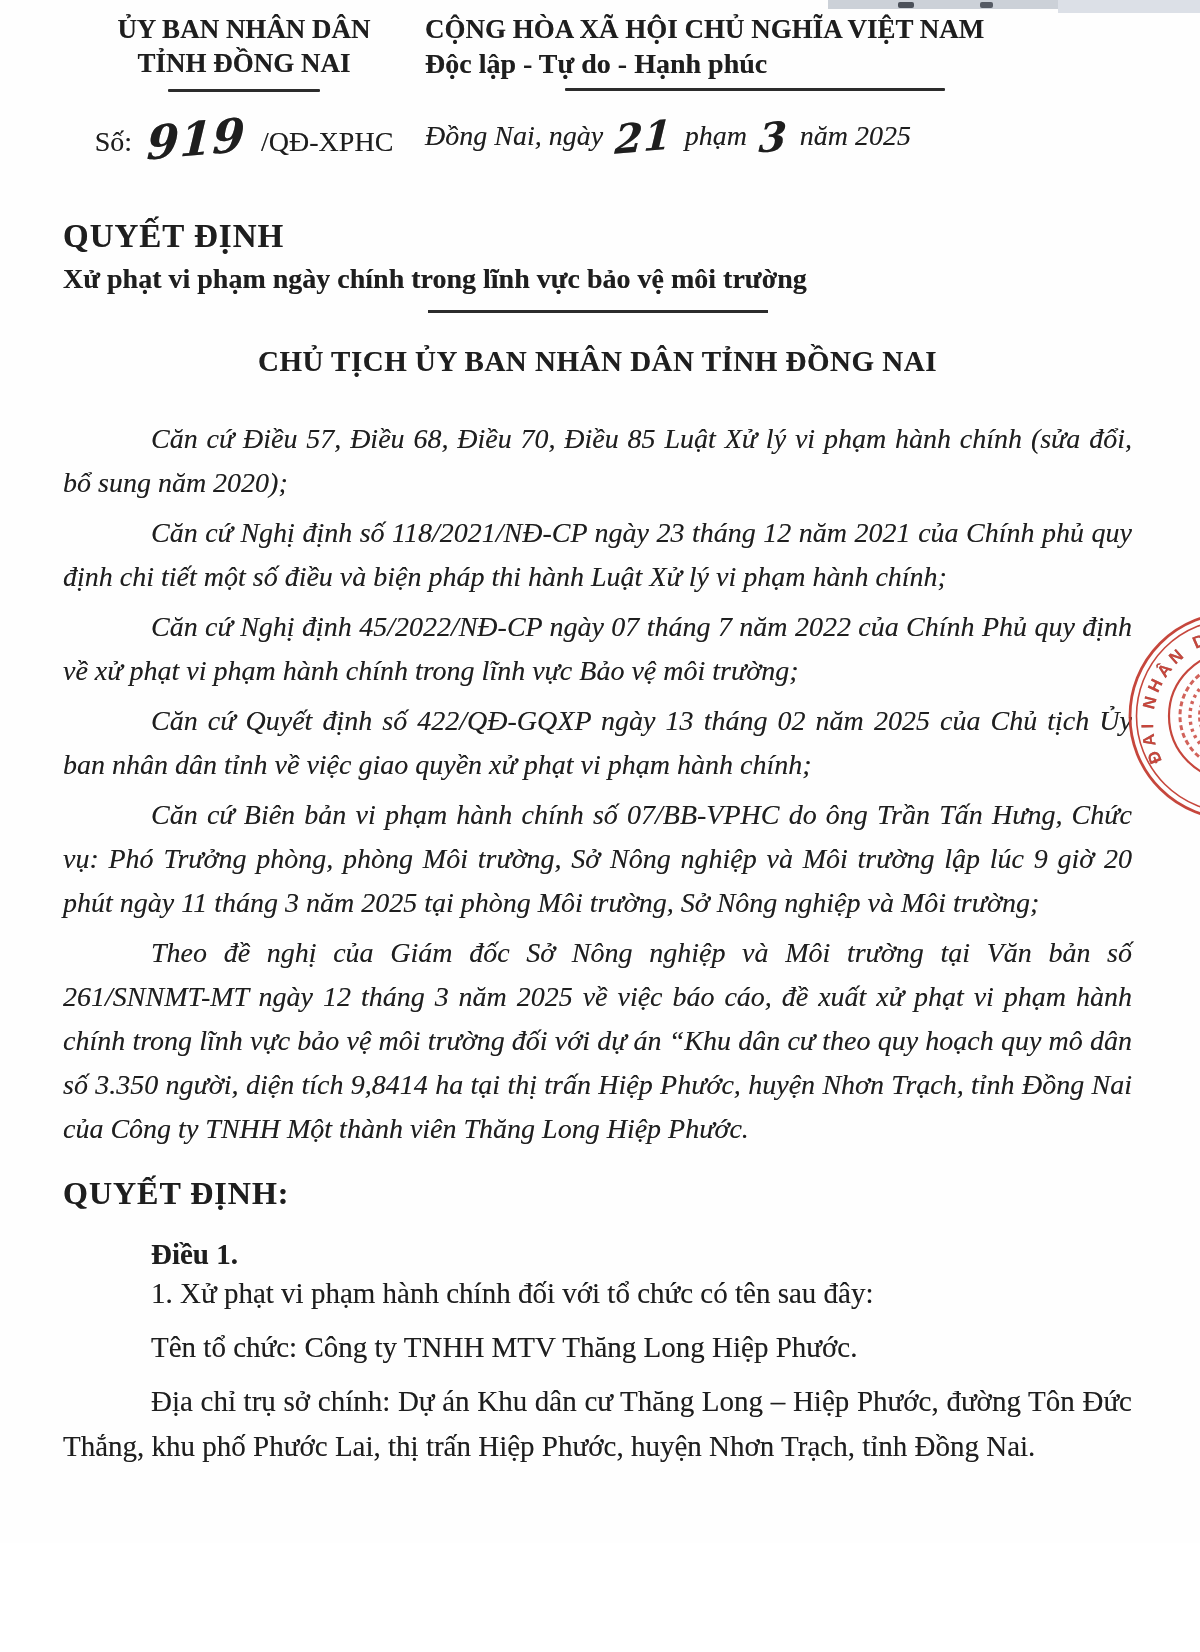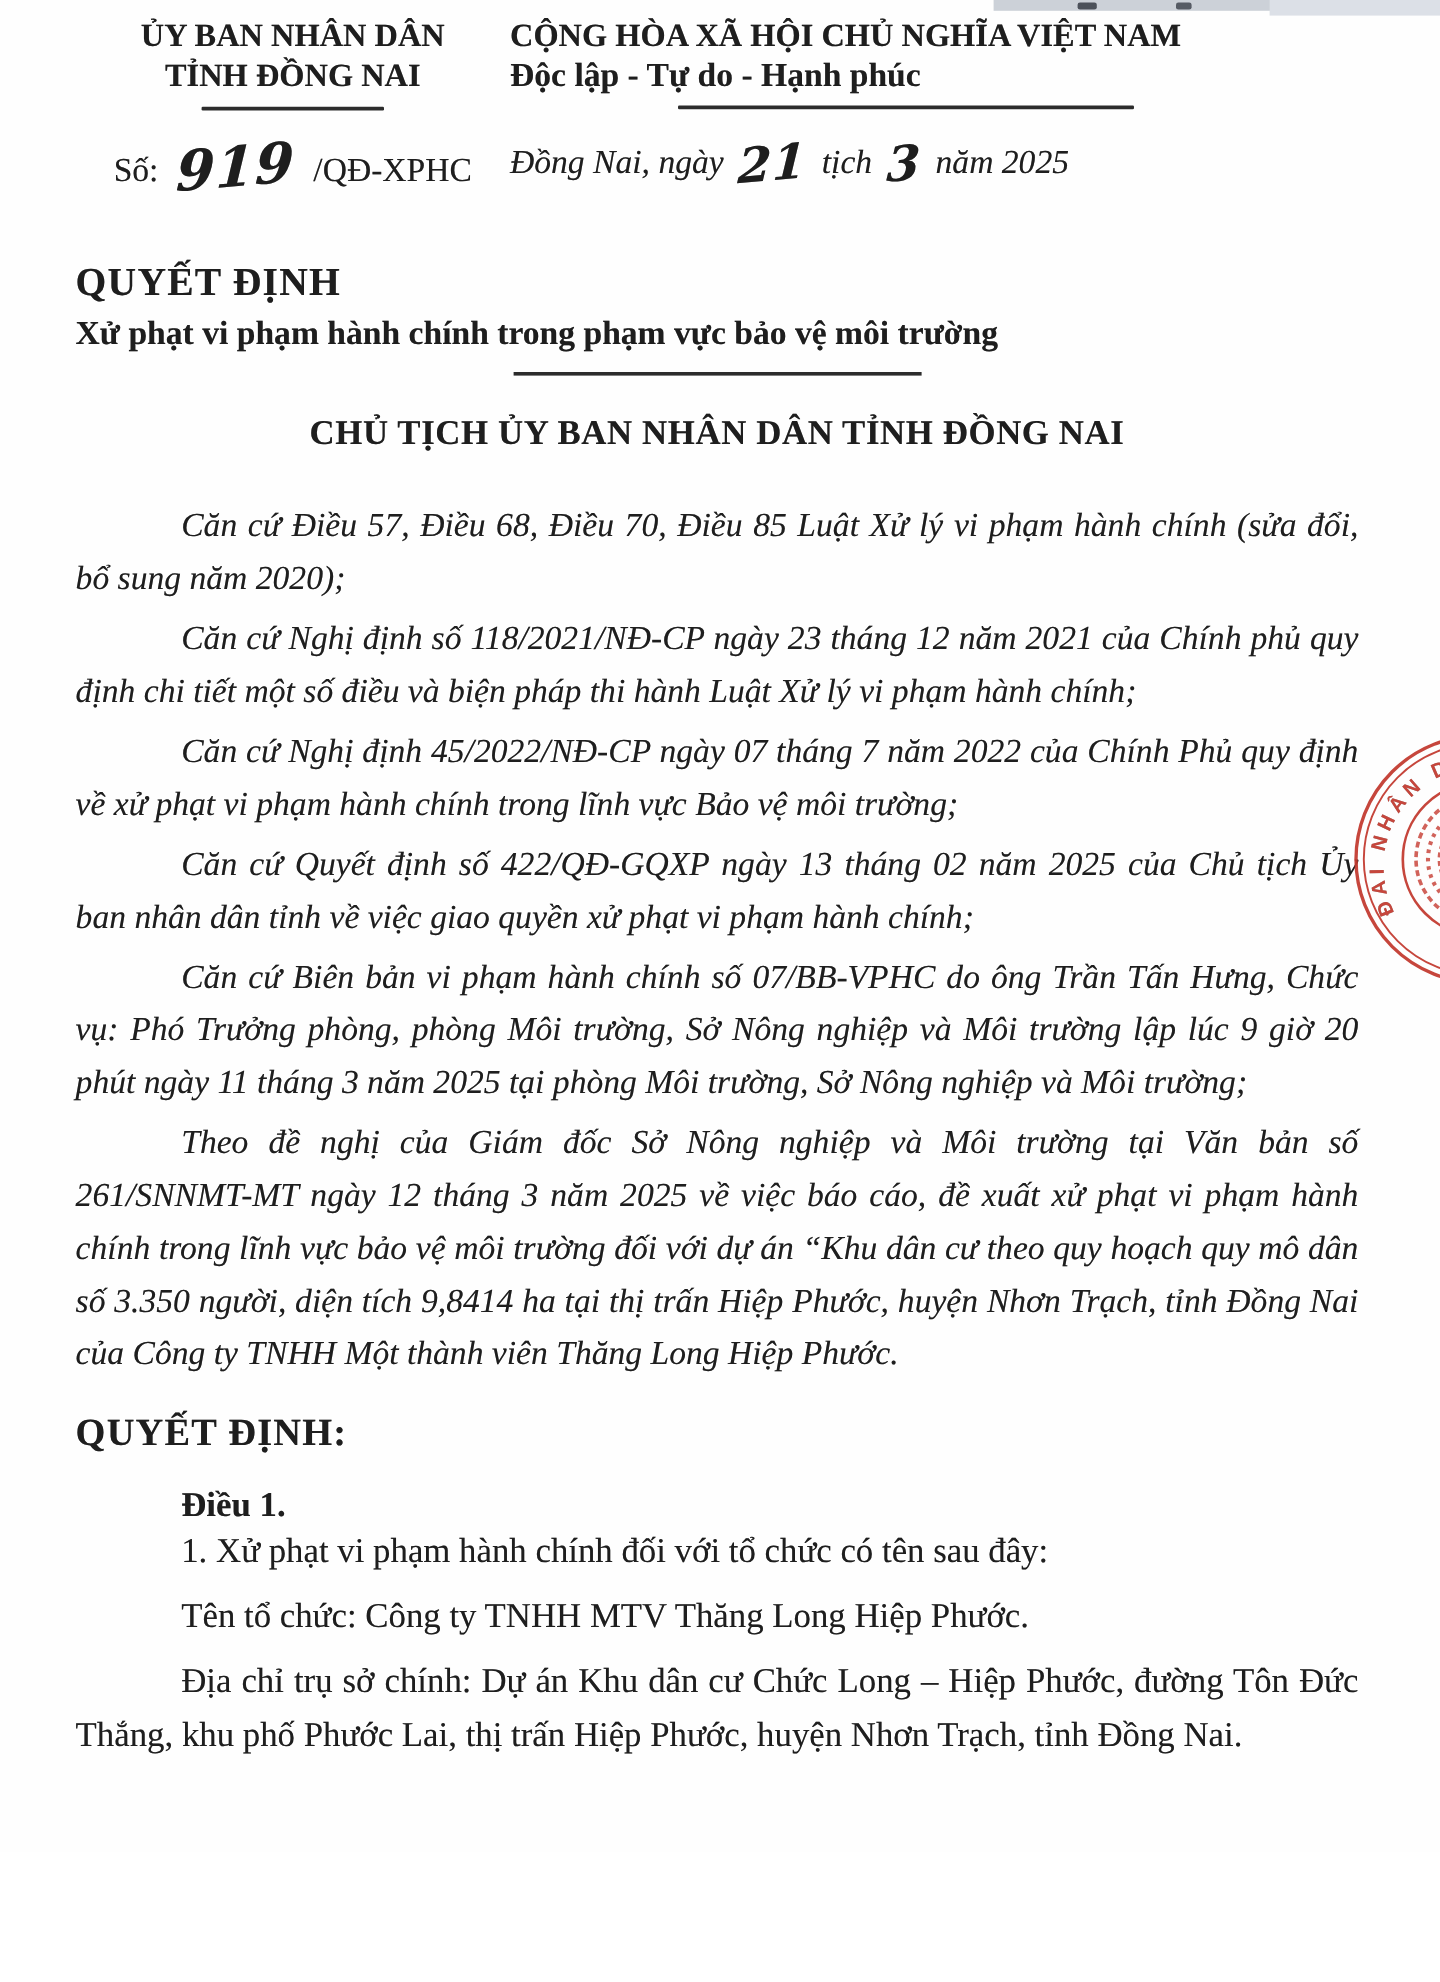--- a/index.html
+++ b/index.html
@@ -104,49 +104,49 @@
         <span>/QĐ-XPHC</span>
       </div>
     </div>
     <div class="header-right">
       <div class="h-bold">CỘNG HÒA XÃ HỘI CHỦ NGHĨA VIỆT NAM</div>
       <div class="h-bold-lg">Độc lập - Tự do - Hạnh phúc</div>
       <div class="rule rule-right"></div>
       <div class="date-line">
         <span>Đồng Nai,  ngày</span>
         <span class="hand hand-date">21</span>
-        <span>tịch</span>
+        <span>phạm</span>
         <span class="hand hand-date">3</span>
         <span>năm 2025</span>
       </div>
     </div>
   </div>
 
   <div class="title-block">
     <div class="title-main">QUYẾT ĐỊNH</div>
-    <div class="title-sub">Xử phạt vi phạm hành chính trong phạm vực bảo vệ môi trường</div>
+    <div class="title-sub">Xử phạt vi phạm ngày chính trong lĩnh vực bảo vệ môi trường</div>
     <div class="rule-title"></div>
   </div>
   <div class="authority">CHỦ TỊCH ỦY BAN NHÂN DÂN TỈNH ĐỒNG NAI</div>
 
   <div class="recitals">
     <p class="recital">Căn cứ Điều 57, Điều 68, Điều 70, Điều 85 Luật Xử lý vi phạm hành chính (sửa đổi, bổ sung năm 2020);</p>
     <p class="recital">Căn cứ Nghị định số 118/2021/NĐ-CP ngày 23 tháng 12 năm 2021 của Chính phủ quy định chi tiết một số điều và biện pháp thi hành Luật Xử lý vi phạm hành chính;</p>
     <p class="recital">Căn cứ Nghị định 45/2022/NĐ-CP ngày 07 tháng 7 năm 2022 của Chính Phủ quy định về xử phạt vi phạm hành chính trong lĩnh vực Bảo vệ môi trường;</p>
     <p class="recital">Căn cứ Quyết định số 422/QĐ-GQXP ngày 13 tháng 02 năm 2025 của Chủ tịch Ủy ban nhân dân tỉnh về việc giao quyền xử phạt vi phạm hành chính;</p>
     <p class="recital">Căn cứ Biên bản vi phạm hành chính số 07/BB-VPHC do ông Trần Tấn Hưng, Chức vụ: Phó Trưởng phòng, phòng Môi trường, Sở Nông nghiệp và Môi trường lập lúc 9 giờ 20 phút ngày 11 tháng 3 năm 2025 tại phòng Môi trường, Sở Nông nghiệp và Môi trường;</p>
     <p class="recital">Theo đề nghị của Giám đốc Sở Nông nghiệp và Môi trường tại Văn bản số 261/SNNMT-MT ngày 12 tháng 3 năm 2025 về việc báo cáo, đề xuất xử phạt vi phạm hành chính trong lĩnh vực bảo vệ môi trường đối với dự án “Khu dân cư theo quy hoạch quy mô dân số 3.350 người, diện tích 9,8414 ha tại thị trấn Hiệp Phước, huyện Nhơn Trạch, tỉnh Đồng Nai của Công ty TNHH Một thành viên Thăng Long Hiệp Phước.</p>
   </div>
 
   <div class="decision-heading">QUYẾT ĐỊNH:</div>
   <div class="article-label">Điều 1.</div>
   <div class="clauses">
     <p class="clause">1. Xử phạt vi phạm hành chính đối với tổ chức có tên sau đây:</p>
     <p class="clause">Tên tổ chức: Công ty TNHH MTV Thăng Long Hiệp Phước.</p>
-    <p class="clause">Địa chỉ trụ sở chính: Dự án Khu dân cư Chức Long – Hiệp Phước, đường Tôn Đức Thắng, khu phố Phước Lai, thị trấn Hiệp Phước, huyện Nhơn Trạch, tỉnh Đồng Nai.</p>
+    <p class="clause">Địa chỉ trụ sở chính: Dự án Khu dân cư Thăng Long – Hiệp Phước, đường Tôn Đức Thắng, khu phố Phước Lai, thị trấn Hiệp Phước, huyện Nhơn Trạch, tỉnh Đồng Nai.</p>
   </div>
 
   <svg class="seal" width="212" height="212" viewBox="0 0 212 212">
     <defs>
       <path id="sealArc" d="M 37.2 154.2 A 84 84 0 0 1 178.7 64" fill="none"></path>
     </defs>
     <circle cx="106" cy="106" r="103" fill="none" stroke="#c2392e" stroke-width="2.8"></circle>
     <circle cx="106" cy="106" r="96.5" fill="none" stroke="#c2392e" stroke-width="1.6"></circle>
     <circle cx="106" cy="106" r="64" fill="none" stroke="#c2392e" stroke-width="2.2"></circle>
     <g stroke="#c8443a" fill="none" opacity="0.9">

